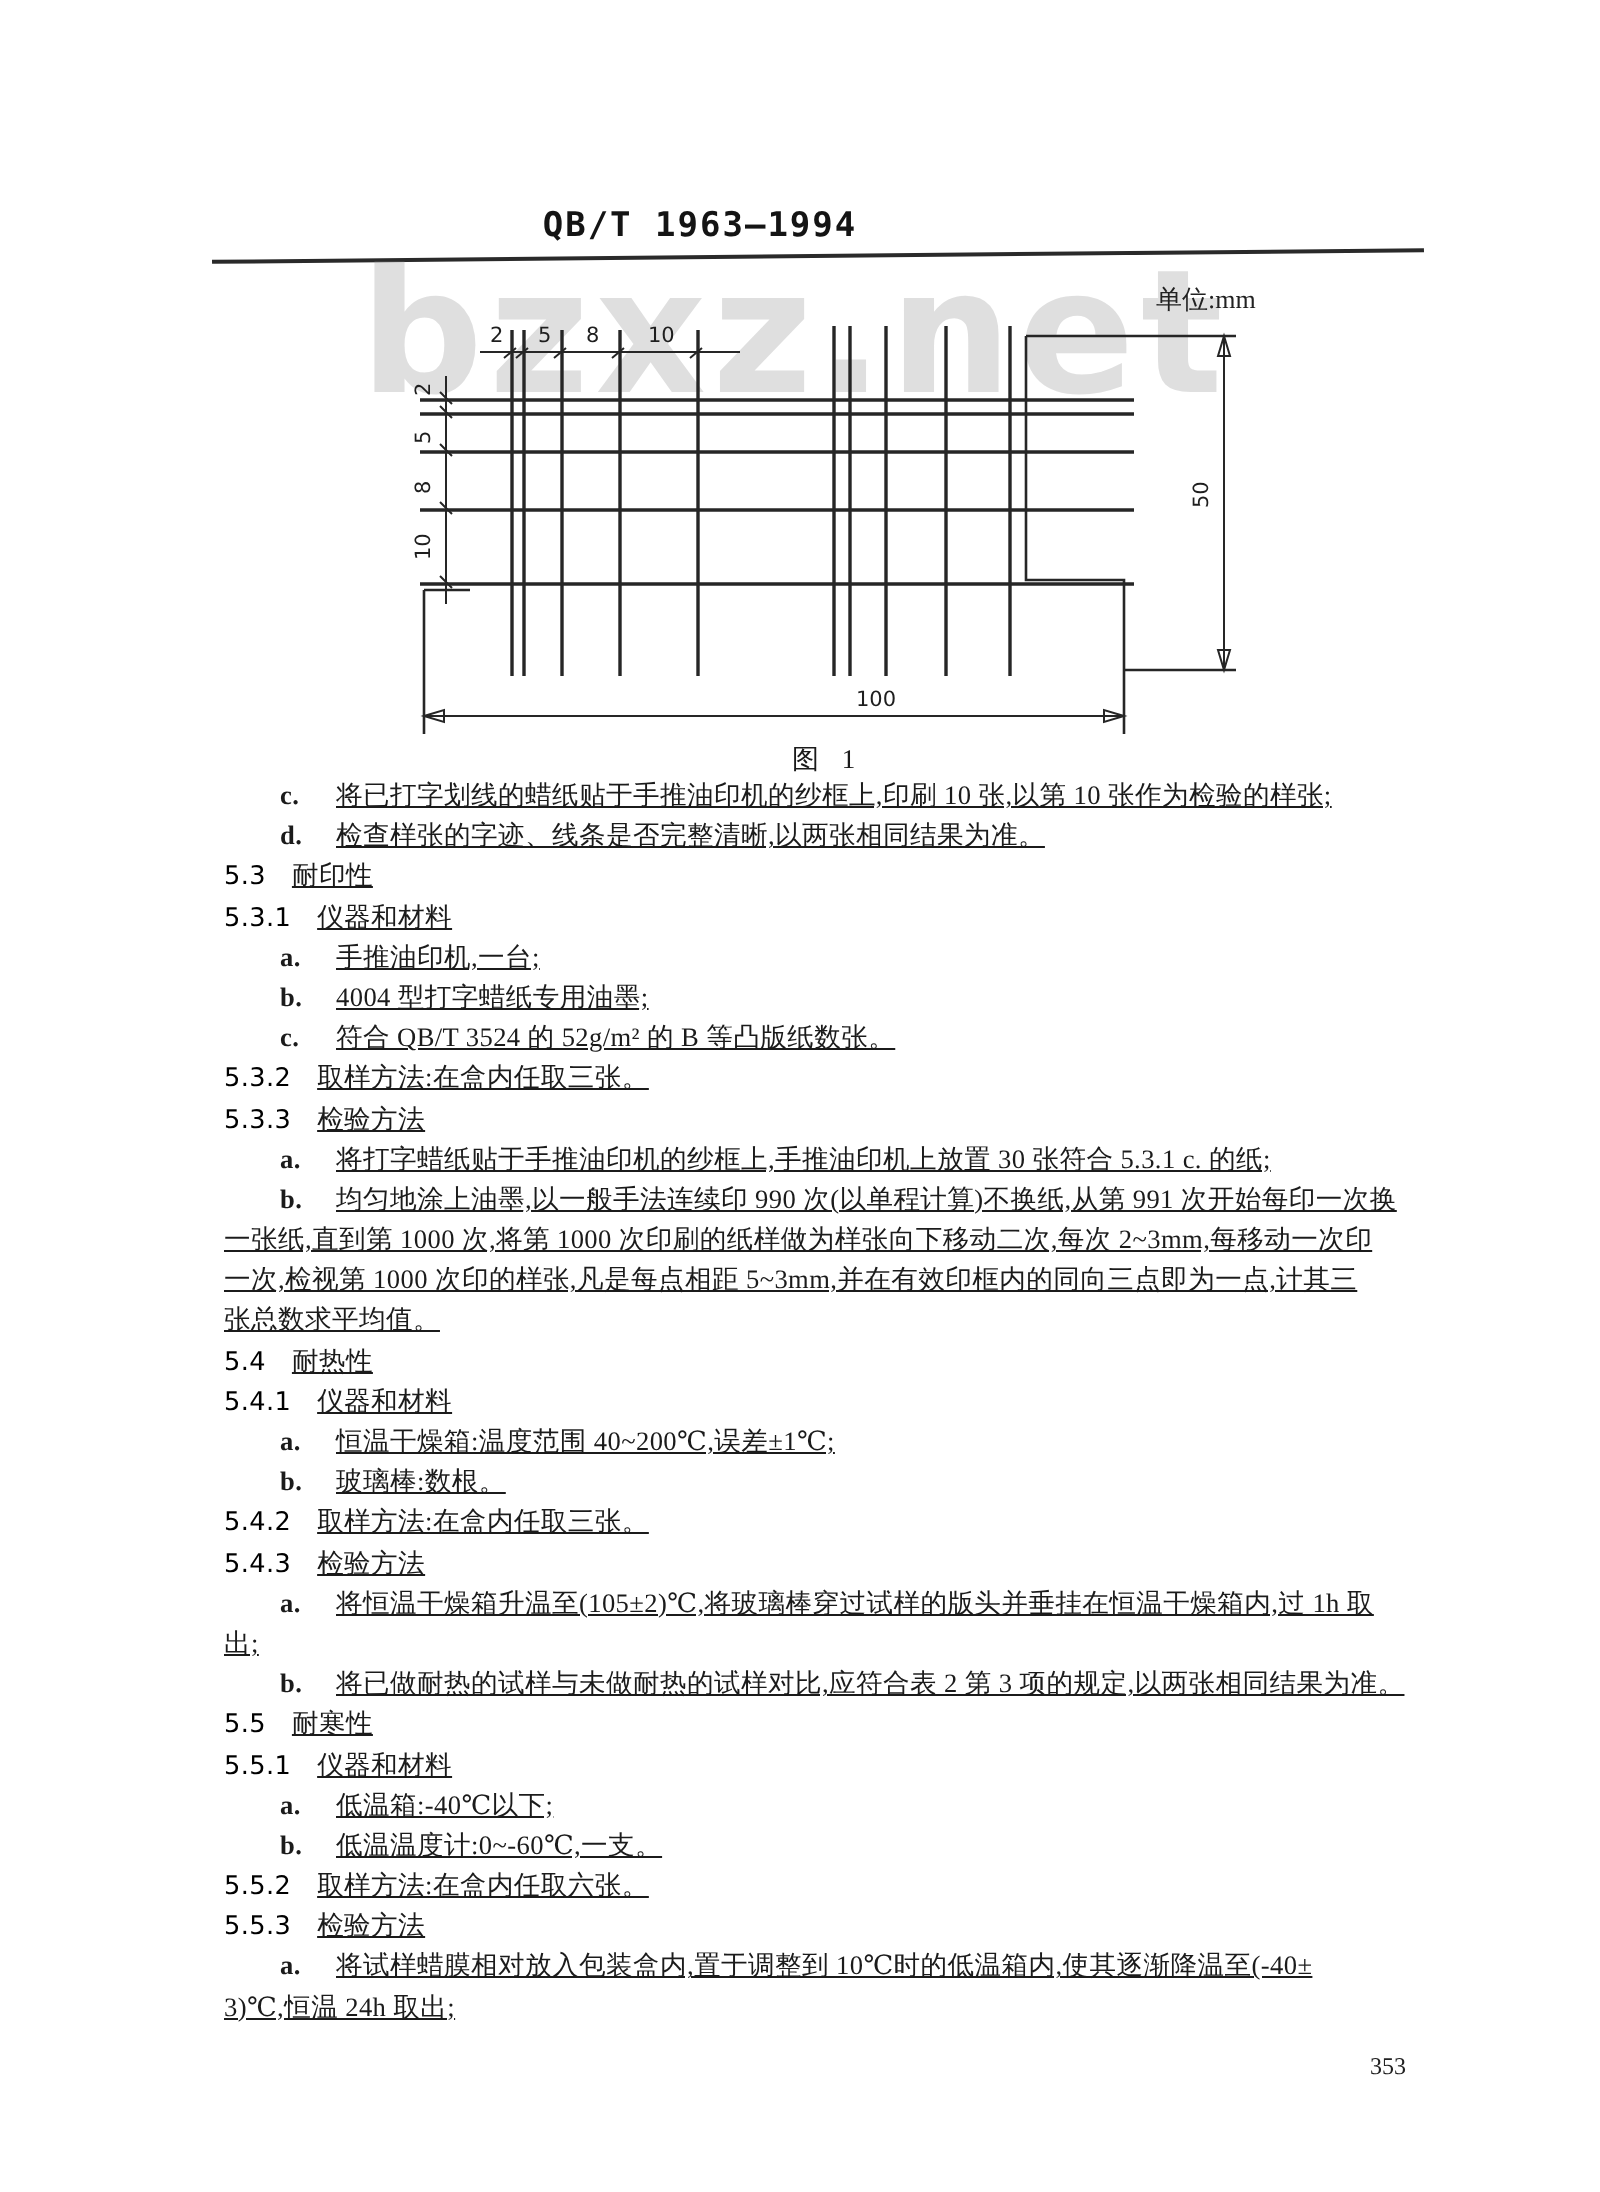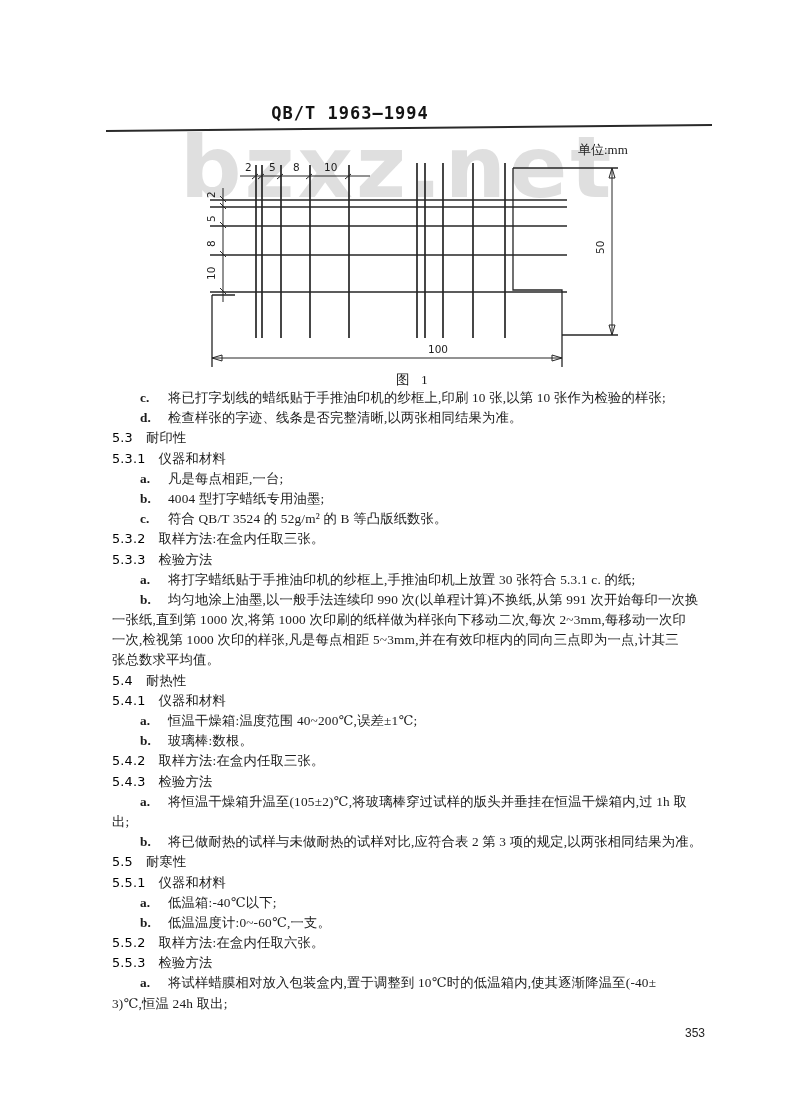--- a/index.html
+++ b/index.html
@@ -39,37 +39,38 @@
   .figure-wrap { position:absolute; top:150px; left:200px; z-index:2; }
   .figure-caption {
     position:absolute; top:371px; left:396px; z-index:2;
     font-size:13.5px; letter-spacing:4px; color:#1a1a1a;
   }
   .body-text {
     position:absolute; top:388px; left:112px; width:596px; z-index:2;
     font-size:13.3px; line-height:20.2px;
     color:#1b1b1b;
     letter-spacing:0.2px;
+    text-decoration:underline;
   }
   .bline { height:20.2px; white-space:nowrap; }
   .bline .sec-num {
     display:inline-block;
     font-family:"DejaVu Sans","Liberation Sans",sans-serif;
     font-size:12.8px; color:#000000;
     margin-right:13px;
   }
   .bline.item { padding-left:28px; }
   .bline .item-lbl {
     display:inline-block; min-width:13px;
     font-weight:bold; margin-right:15px;
     font-family:"Liberation Serif","DejaVu Serif",serif;
   }
   .page-number {
     position:absolute; top:1026px; left:685px;
-    font-family:Liberation Sans, sans-serif;
+    font-family:Liberation Serif, serif;
     font-size:12px; color:#222;
   }
   svg line, svg path, svg polyline { stroke:#262626; fill:none; }
   svg text {
     font-family:"DejaVu Sans","Liberation Sans",sans-serif;
     font-size:10.5px; fill:#1e1e1e;
   }
 </style>
 </head>
 <body>
@@ -152,21 +153,21 @@
     </svg>
   </div>
 
   <div class="figure-caption">图 1</div>
 
   <div class="body-text" id="body-text">
       <div class="bline item"><span class="item-lbl">c.</span><span>将已打字划线的蜡纸贴于手推油印机的纱框上,印刷 10 张,以第 10 张作为检验的样张;</span></div>
       <div class="bline item"><span class="item-lbl">d.</span><span>检查样张的字迹、线条是否完整清晰,以两张相同结果为准。</span></div>
       <div class="bline sec"><span class="sec-num">5.3</span><span>耐印性</span></div>
       <div class="bline sec"><span class="sec-num">5.3.1</span><span>仪器和材料</span></div>
-      <div class="bline item"><span class="item-lbl">a.</span><span>凡是每点相距,一台;</span></div>
+      <div class="bline item"><span class="item-lbl">a.</span><span>手推油印机,一台;</span></div>
       <div class="bline item"><span class="item-lbl">b.</span><span>4004 型打字蜡纸专用油墨;</span></div>
       <div class="bline item"><span class="item-lbl">c.</span><span>符合 QB/T 3524 的 52g/m² 的 B 等凸版纸数张。</span></div>
       <div class="bline sec"><span class="sec-num">5.3.2</span><span>取样方法:在盒内任取三张。</span></div>
       <div class="bline sec"><span class="sec-num">5.3.3</span><span>检验方法</span></div>
       <div class="bline item"><span class="item-lbl">a.</span><span>将打字蜡纸贴于手推油印机的纱框上,手推油印机上放置 30 张符合 5.3.1 c. 的纸;</span></div>
       <div class="bline item"><span class="item-lbl">b.</span><span>均匀地涂上油墨,以一般手法连续印 990 次(以单程计算)不换纸,从第 991 次开始每印一次换</span></div>
       <div class="bline cont"><span>一张纸,直到第 1000 次,将第 1000 次印刷的纸样做为样张向下移动二次,每次 2~3mm,每移动一次印</span></div>
       <div class="bline cont"><span>一次,检视第 1000 次印的样张,凡是每点相距 5~3mm,并在有效印框内的同向三点即为一点,计其三</span></div>
       <div class="bline cont"><span>张总数求平均值。</span></div>
       <div class="bline sec"><span class="sec-num">5.4</span><span>耐热性</span></div>

